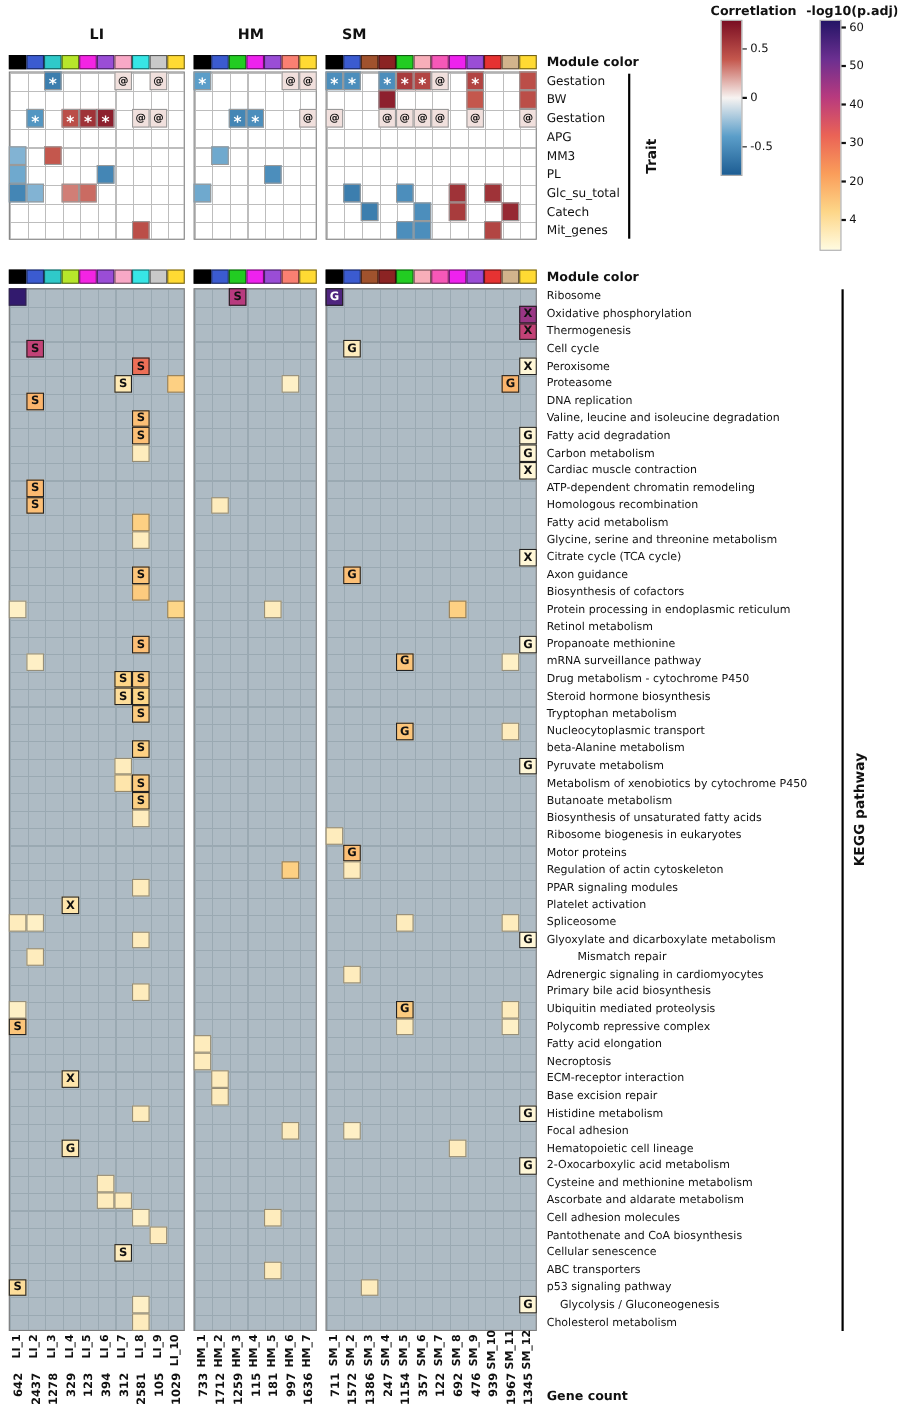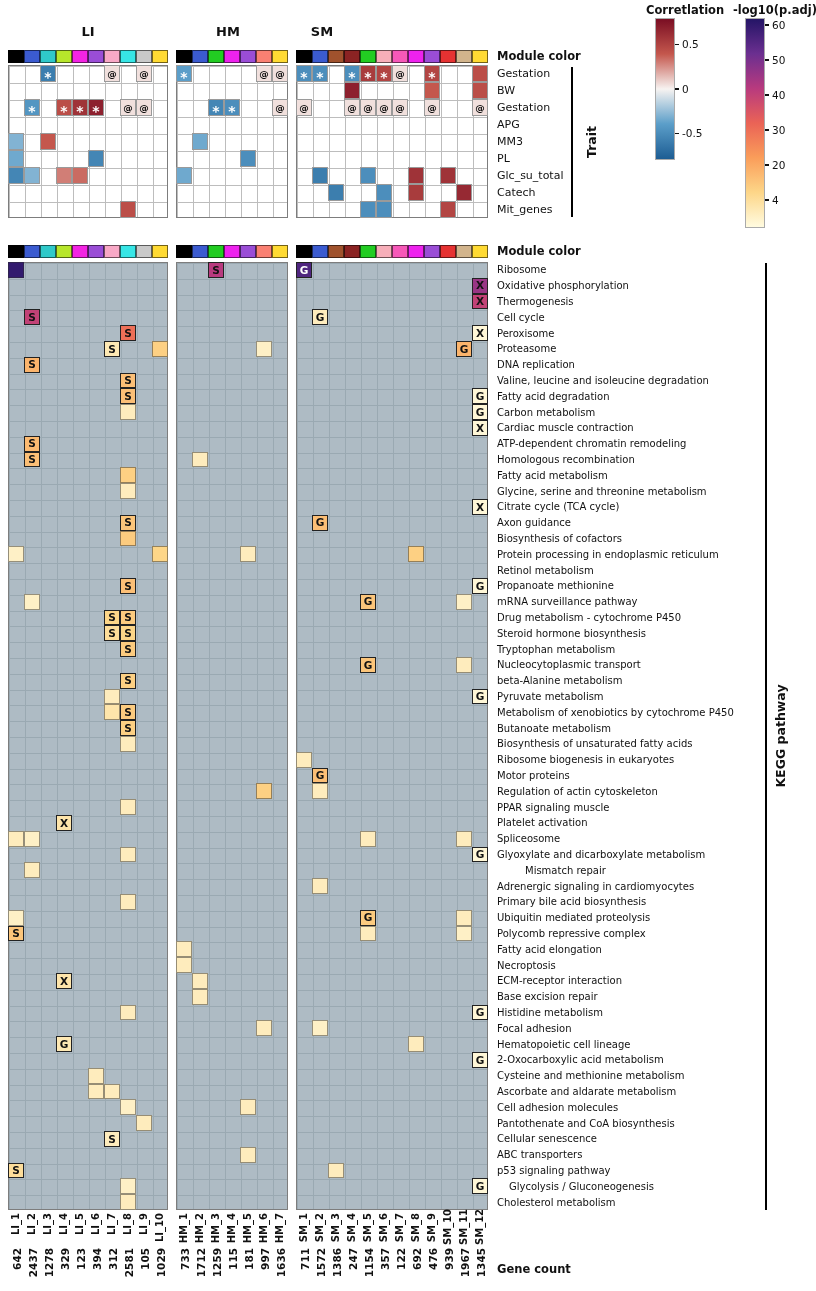--- a/index.html
+++ b/index.html
@@ -221,21 +221,21 @@
       <div class="path-label" style="top: 641.2px; height: 15.8px;">Tryptophan metabolism</div>
       <div class="path-label" style="top: 657px; height: 15.8px;">Nucleocytoplasmic transport</div>
       <div class="path-label" style="top: 672.8px; height: 15.8px;">beta-Alanine metabolism</div>
       <div class="path-label" style="top: 688.6px; height: 15.8px;">Pyruvate metabolism</div>
       <div class="path-label" style="top: 704.4px; height: 15.8px;">Metabolism of xenobiotics by cytochrome P450</div>
       <div class="path-label" style="top: 720.2px; height: 15.8px;">Butanoate metabolism</div>
       <div class="path-label" style="top: 736px; height: 15.8px;">Biosynthesis of unsaturated fatty acids</div>
       <div class="path-label" style="top: 751.8px; height: 15.8px;">Ribosome biogenesis in eukaryotes</div>
       <div class="path-label" style="top: 767.6px; height: 15.8px;">Motor proteins</div>
       <div class="path-label" style="top: 783.4px; height: 15.8px;">Regulation of actin cytoskeleton</div>
-      <div class="path-label" style="top: 799.2px; height: 15.8px;">PPAR signaling muscle</div>
+      <div class="path-label" style="top: 799.2px; height: 15.8px;">PPAR signaling modules</div>
       <div class="path-label" style="top: 815px; height: 15.8px;">Platelet activation</div>
       <div class="path-label" style="top: 830.8px; height: 15.8px;">Spliceosome</div>
       <div class="path-label" style="top: 846.6px; height: 15.8px;">Glyoxylate and dicarboxylate metabolism</div>
       <div class="path-label" style="top: 862.4px; height: 15.8px; margin-left: 28px;">Mismatch repair</div>
       <div class="path-label" style="top: 878.2px; height: 15.8px;">Adrenergic signaling in cardiomyocytes</div>
       <div class="path-label" style="top: 894px; height: 15.8px;">Primary bile acid biosynthesis</div>
       <div class="path-label" style="top: 909.8px; height: 15.8px;">Ubiquitin mediated proteolysis</div>
       <div class="path-label" style="top: 925.6px; height: 15.8px;">Polycomb repressive complex</div>
       <div class="path-label" style="top: 941.4px; height: 15.8px;">Fatty acid elongation</div>
       <div class="path-label" style="top: 957.2px; height: 15.8px;">Necroptosis</div>

